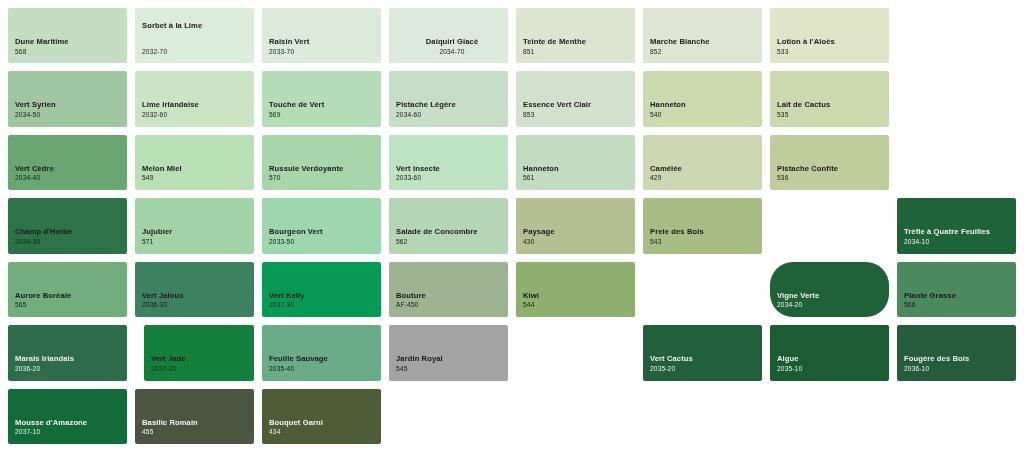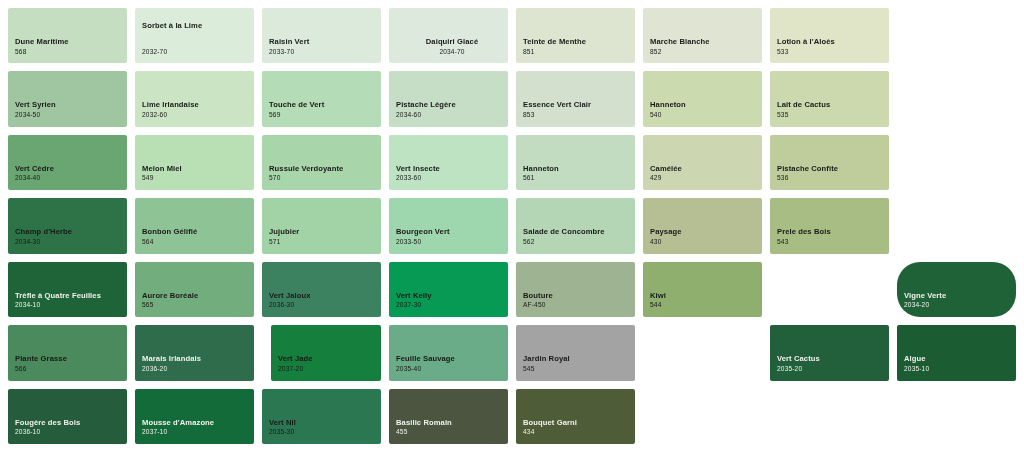--- a/index.html
+++ b/index.html
@@ -137,24 +137,20 @@
     </div>
     <div class="swatch-card" style="background: rgb(191, 204, 156); color: rgb(26, 26, 26);">
       <div class="swatch-name">Pistache Confite</div>
       <div class="swatch-code">536</div>
     </div>
     <div class="swatch-card" style="background: rgb(255, 255, 255);"></div>
     <div class="swatch-card" style="background: rgb(45, 115, 71); color: rgb(26, 26, 26);">
       <div class="swatch-name">Champ d'Herbe</div>
       <div class="swatch-code">2034-30</div>
     </div>
-    <div class="swatch-card" style="background: rgb(142, 196, 149); color: rgb(26, 26, 26);">
-      <div class="swatch-name">Bonbon Gélifié</div>
-      <div class="swatch-code">564</div>
-    </div>
     <div class="swatch-card" style="background: rgb(162, 211, 166); color: rgb(26, 26, 26);">
       <div class="swatch-name">Jujubier</div>
       <div class="swatch-code">571</div>
     </div>
     <div class="swatch-card" style="background: rgb(158, 214, 173); color: rgb(26, 26, 26);">
       <div class="swatch-name">Bourgeon Vert</div>
       <div class="swatch-code">2033-50</div>
     </div>
     <div class="swatch-card" style="background: rgb(180, 214, 181); color: rgb(26, 26, 26);">
       <div class="swatch-name">Salade de Concombre</div>
@@ -228,24 +224,20 @@
       <div class="swatch-code">2035-10</div>
     </div>
     <div class="swatch-card" style="background: rgb(36, 92, 60); color: rgb(242, 242, 238);">
       <div class="swatch-name">Fougère des Bois</div>
       <div class="swatch-code">2036-10</div>
     </div>
     <div class="swatch-card" style="background: rgb(20, 107, 58); color: rgb(242, 242, 238);">
       <div class="swatch-name">Mousse d'Amazone</div>
       <div class="swatch-code">2037-10</div>
     </div>
-    <div class="swatch-card" style="background: rgb(43, 119, 81); color: rgb(26, 26, 26);">
-      <div class="swatch-name">Vert Nil</div>
-      <div class="swatch-code">2035-30</div>
-    </div>
     <div class="swatch-card" style="background: rgb(76, 85, 64); color: rgb(242, 242, 238);">
       <div class="swatch-name">Basilic Romain</div>
       <div class="swatch-code">455</div>
     </div>
     <div class="swatch-card" style="background: rgb(78, 93, 56); color: rgb(242, 242, 238);">
       <div class="swatch-name">Bouquet Garni</div>
       <div class="swatch-code">434</div>
     </div>
     <div class="swatch-card" style="background: rgb(255, 255, 255);"></div>
   </div>

